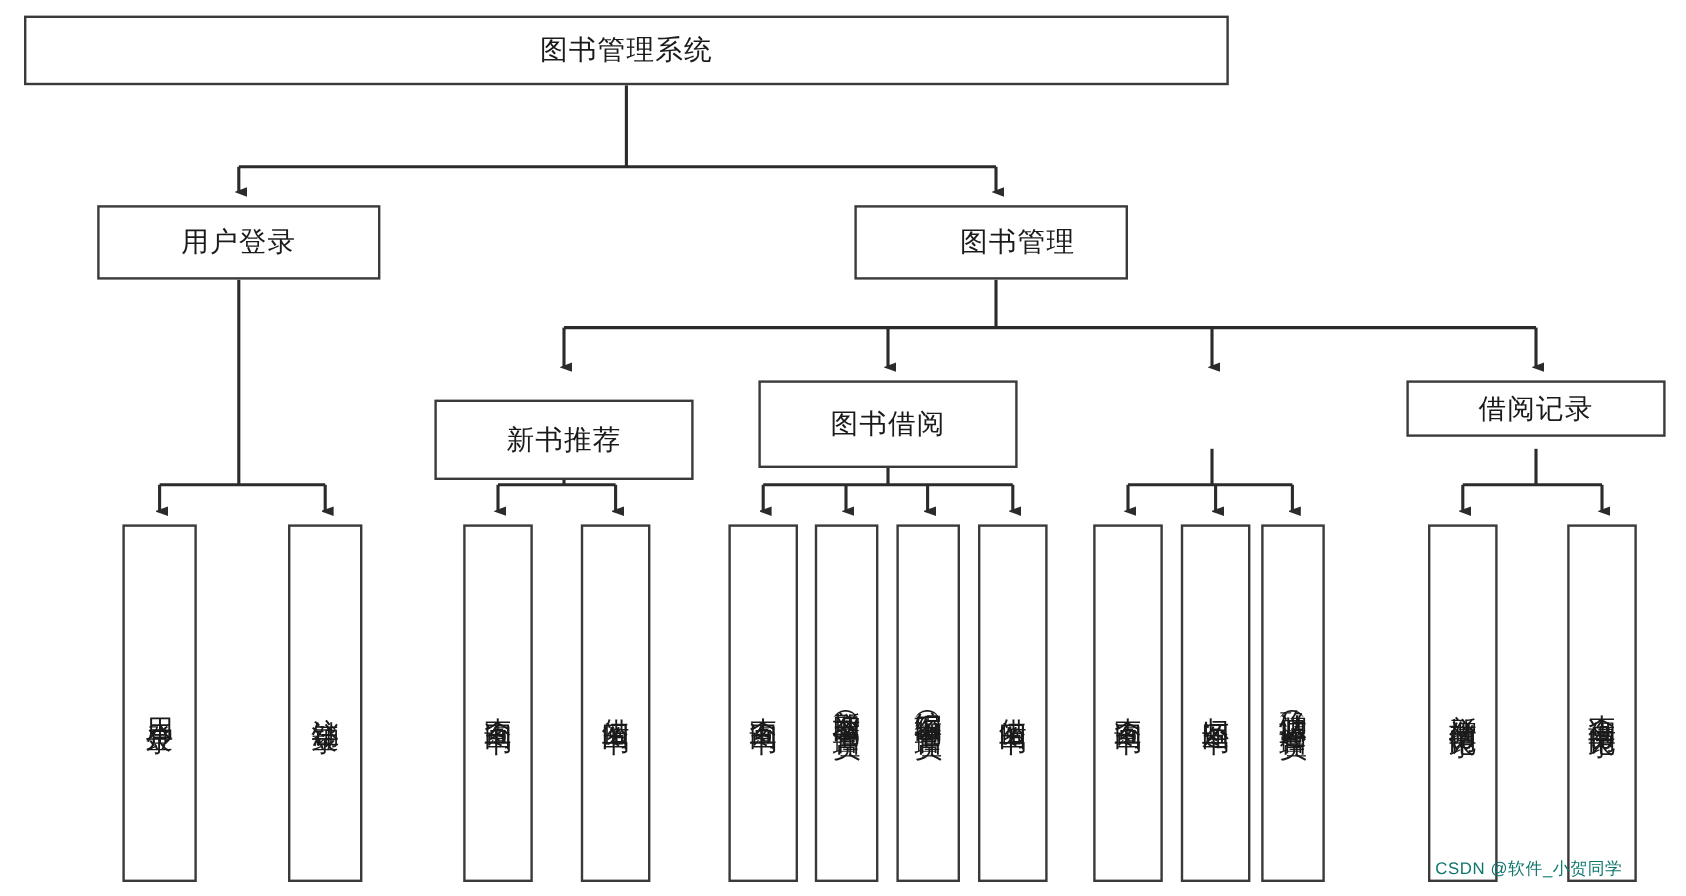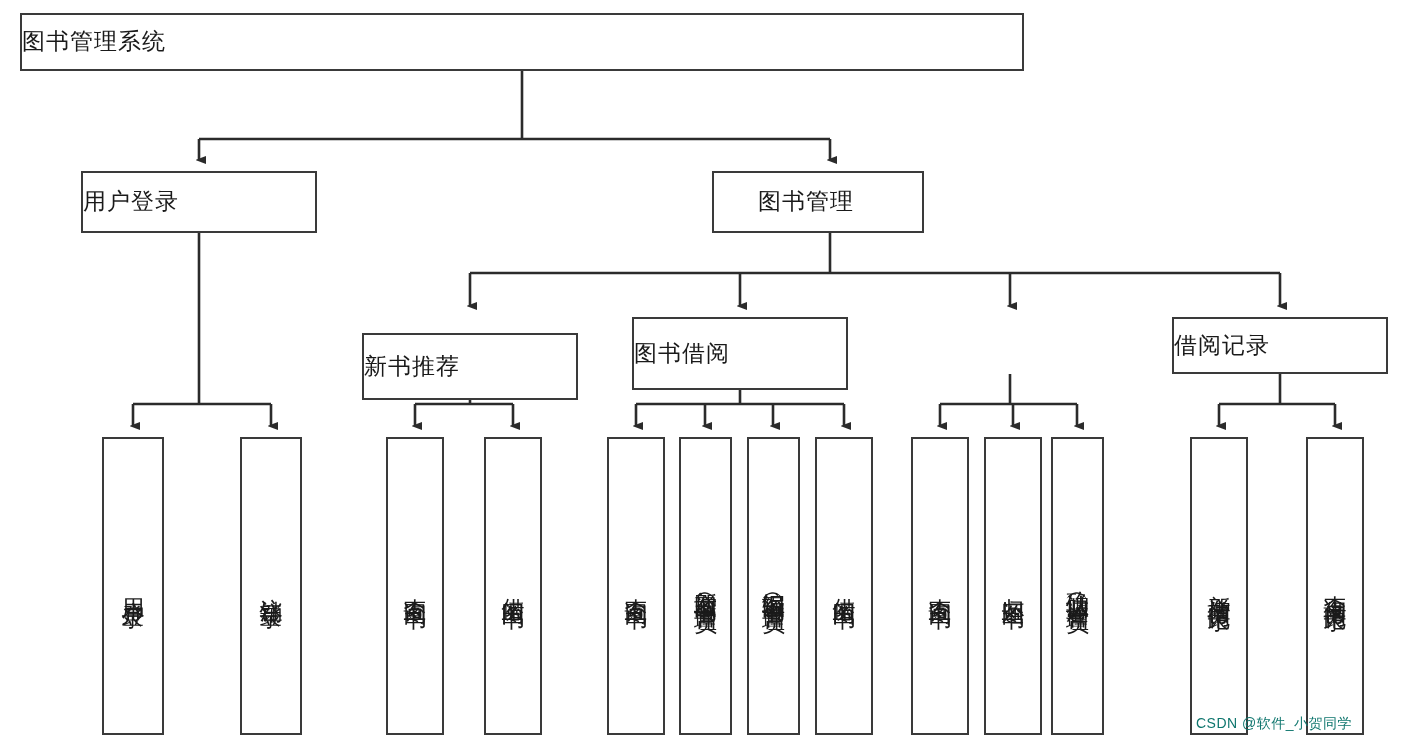--- a/index.html
+++ b/index.html
@@ -24,21 +24,21 @@
     width: 1405px;
     height: 747px;
   }
   .node {
     position: absolute;
     box-sizing: border-box;
     background: #ffffff;
     border: 2px solid #3a3a3a;
     display: flex;
     align-items: center;
-    justify-content: flex-start;
+    justify-content: center;
     color: #1a1a1a;
   }
   .node-label {
     display: block;
     text-align: center;
     line-height: 1.18;
   }
   .node.horiz .node-label {
     font-size: 23px;
     letter-spacing: 1px;
@@ -123,31 +123,31 @@
     </g>
   </svg>
 
   <div class="node root horiz" style="left:20px; top:13px; width:1004px; height:58px;">
     <span class="node-label">图书管理系统</span>
   </div>
 
   <div class="node horiz" style="left:81px; top:171px; width:236px; height:62px;">
     <span class="node-label">用户登录</span>
   </div>
-  <div class="node horiz" style="left:712px; top:171px; width:212px; height:62px;padding-left:44px;">
+  <div class="node horiz" style="left:712px; top:171px; width:228px; height:62px;padding-left:44px;">
     <span class="node-label">图书管理</span>
   </div>
 
   <div class="node horiz" style="left:362px; top:333px; width:216px; height:67px;">
     <span class="node-label">新书推荐</span>
   </div>
   <div class="node horiz" style="left:632px; top:317px; width:216px; height:73px;">
     <span class="node-label">图书借阅</span>
   </div>
-  <div class="node horiz" style="left:1172px; top:317px; width:216px; height:57px;">
+  <div class="node horiz" style="left:1172px; top:317px; width:216px; height:47px;">
     <span class="node-label">借阅记录</span>
   </div>
 
   <div class="node vert" style="left:102px; top:437px; width:62px; height:298px;">
     <span class="node-label">用户登录</span>
   </div>
   <div class="node vert" style="left:240px; top:437px; width:62px; height:298px;">
     <span class="node-label">注销登录</span>
   </div>
   <div class="node vert" style="left:386px; top:437px; width:58px; height:298px;">

